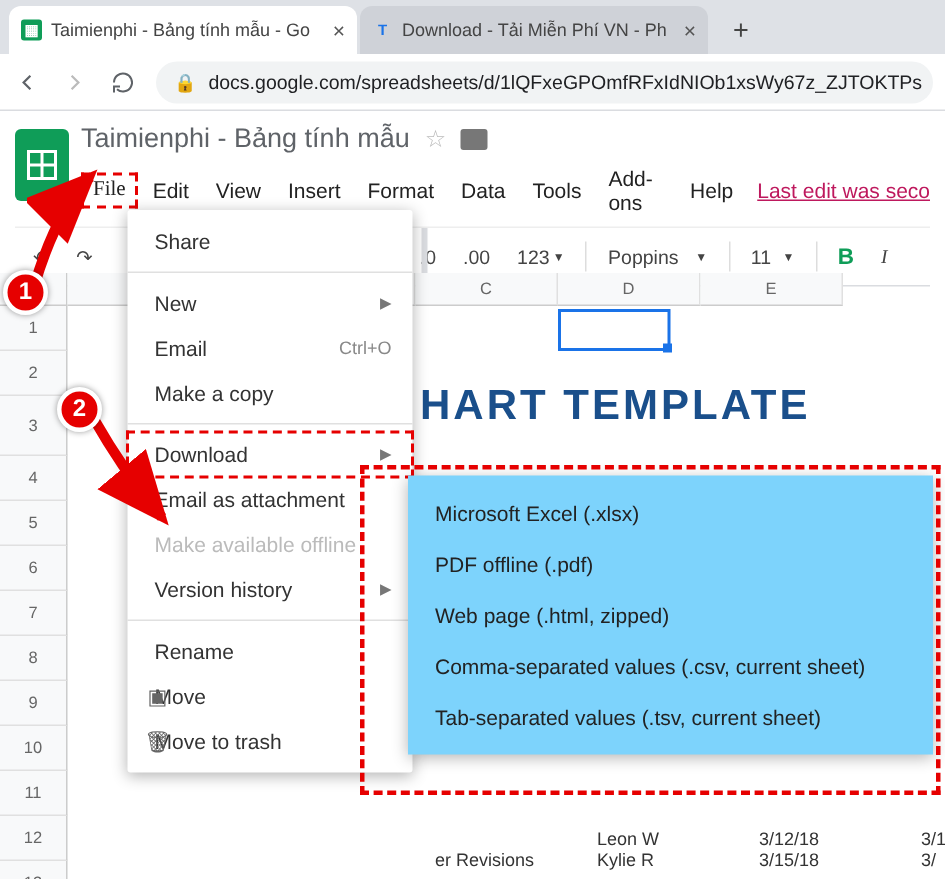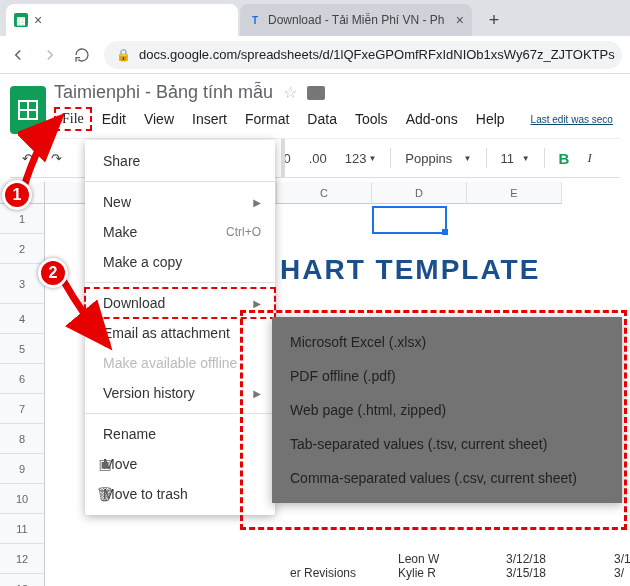--- a/index.html
+++ b/index.html
@@ -25,21 +25,21 @@
   .docs-header { padding: 8px 10px 0 10px; }
   .doc-top { display:flex; align-items:flex-start; gap:8px;}
   .sheet-logo { width:36px; height:48px; background:#0f9d58; border-radius:4px; display:flex; align-items:center; justify-content:center; margin-top:4px;}
   .sheet-logo .grid { width:20px; height:20px; background: linear-gradient(#fff,#fff) center/100% 2px no-repeat, linear-gradient(#fff,#fff) center/2px 100% no-repeat; border:2px solid #fff;}
   .doc-name-row { display:flex; align-items:center; gap:10px;}
   .doc-name { font-size:18px; color:#5f6368;}
   .star { color:#bbb; font-size:16px;}
   .folder-ic { width:18px; height:14px; background:#777; border-radius:2px; position:relative;}
   .menubar { display:flex; gap:2px; font-size:14px; color:#222; margin-top:4px; align-items:center;}
   .menu-item { padding:4px 8px; cursor:pointer;}
-  .last-edit { color:#0c4a6e; text-decoration:underline; margin-left:16px; font-size:10px; white-space:nowrap;}
+  .last-edit { color:#be185d; text-decoration:underline; margin-left:6px; font-size:14px; white-space:nowrap;}
 
   .file-hl { border:2px dashed #e60000; padding:2px 6px !important;font-family:Liberation Serif, serif;}
 
   
   .toolbar { height:40px; border-top:1px solid #eee; border-bottom:1px solid #dadce0; display:flex; align-items:center; padding:0 8px; font-size:13px; color:#444; gap:10px; margin-top:4px; position:relative;}
   .tb-btn { padding:2px 4px; display:flex; align-items:center; gap:2px;}
   .tb-sep { width:1px; height:20px; background:#ddd;}
   .bold-b { color:#0f9d58; font-weight:bold; font-size:15px;}
   .vbar { position:absolute; left:271px; top:0; bottom:0; width:4px; background:#dadce0;}
 
@@ -59,39 +59,40 @@
   .file-menu { position:absolute; left:85px; top:140px; width:190px; background:#fff; box-shadow:0 2px 10px rgba(0,0,0,.3); border-radius:2px; padding:6px 0; z-index:50; font-size:14px; color:#333;}
   .fm-item { padding:7px 14px 7px 18px; position:relative; display:flex; justify-content:space-between; align-items:center; cursor:pointer;}
   .fm-item.disabled { color:#bbb;}
   .fm-item .sc { color:#888; font-size:12px;}
   .fm-item .sub-arrow { color:#777; font-size:10px;}
   .fm-sep { height:1px; background:#e0e0e0; margin:5px 0;}
   .fm-ico { position:absolute; left:12px; width:16px; height:16px; display:flex; align-items:center; justify-content:center; color:#666; font-size:14px;}
   .download-hl { outline:2px dashed #e60000; outline-offset:-1px;}
 
   
-  .submenu { position:absolute; left:272px; top:317px; width:350px; background:#737373; box-shadow:0 2px 10px rgba(0,0,0,.3); padding:8px 0; z-index:50; font-size:14px; color:#222;}
+  .submenu { position:absolute; left:272px; top:317px; width:350px; background:#7dd3fc; box-shadow:0 2px 10px rgba(0,0,0,.3); padding:8px 0; z-index:50; font-size:14px; color:#222;}
   .sub-item { padding:9px 18px; cursor:pointer;}
   .submenu-hl { position:absolute; left:240px; top:310px; width:387px; height:220px; border:3px dashed #e60000; z-index:60; pointer-events:none;}
 
   
   .badge { position:absolute; width:30px; height:30px; border-radius:50%; background:#e60000; border:3px solid #fff; color:#fff; font-weight:bold; font-size:16px; display:flex; align-items:center; justify-content:center; z-index:100; box-shadow:0 0 4px rgba(0,0,0,.4);}
   .arrow-svg { position:absolute; z-index:99; pointer-events:none;}
 
   
   .bottom-data { position:absolute; bottom:6px; left:290px; font-size:12px; color:#333;}
   .bottom-data .r { display:flex; gap:18px;}
   .bottom-data .c { width:90px;}
 </style>
 </head>
 <body>
 
 <div class="chrome-tabs">
   <div class="chrome-tab">
     <span class="favicon" style="background:#0f9d58;color:#fff;border-radius:2px;">▦</span>
+    <span class="tab-title">Taimienphi - Bảng tính mẫu - Go</span>
     <span class="tab-close">×</span>
   </div>
   <div class="chrome-tab inactive">
     <span class="favicon" style="color:#1a73e8;">T</span>
     <span class="tab-title">Download - Tải Miễn Phí VN - Ph</span>
     <span class="tab-close">×</span>
   </div>
   <div class="new-tab">+</div>
 </div>
 
@@ -210,21 +211,21 @@
 <div class="file-menu">
   <div class="fm-item">
       <span>Share</span>
     </div>
   <div class="fm-sep"></div>
   <div class="fm-item">
       <span>New</span>
       <span class="sub-arrow">▶</span>
     </div>
   <div class="fm-item">
-      <span>Make</span>
+      <span>Email</span>
       <span class="sc">Ctrl+O</span>
     </div>
   <div class="fm-item">
       <span>Make a copy</span>
     </div>
   <div class="fm-sep"></div>
   <div class="fm-item download-hl">
       <span>Download</span>
       <span class="sub-arrow">▶</span>
     </div>
@@ -249,22 +250,22 @@
   <div class="fm-item">
       <span class="fm-ico">🗑</span>
       <span>Move to trash</span>
     </div>
 </div>
 
 <div class="submenu">
   <div class="sub-item"><span>Microsoft Excel (.xlsx)</span></div>
   <div class="sub-item"><span>PDF offline (.pdf)</span></div>
   <div class="sub-item"><span>Web page (.html, zipped)</span></div>
+  <div class="sub-item"><span>Comma-separated values (.csv, current sheet)</span></div>
   <div class="sub-item"><span>Tab-separated values (.tsv, current sheet)</span></div>
-  <div class="sub-item"><span>Comma-separated values (.csv, current sheet)</span></div>
 </div>
 <div class="submenu-hl"></div>
 
 <div class="badge" style="left:2px; top:180px;">1</div>
 <div class="badge" style="left:38px; top:258px;">2</div>
 
 <svg class="arrow-svg" style="left:18px; top:110px;" width="70" height="90">
   <defs>
       <marker id="ah1" markerWidth="8" markerHeight="8" refX="6" refY="3" orient="auto">
         <path d="M0,0 L7,3 L0,6 Z" fill="#e60000"></path>

